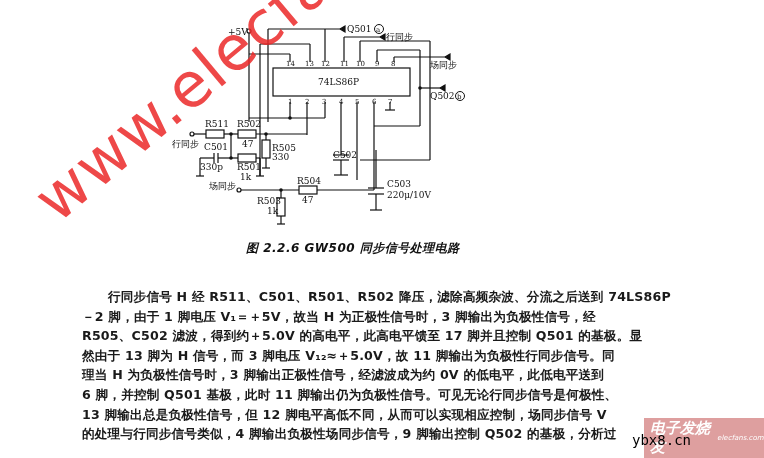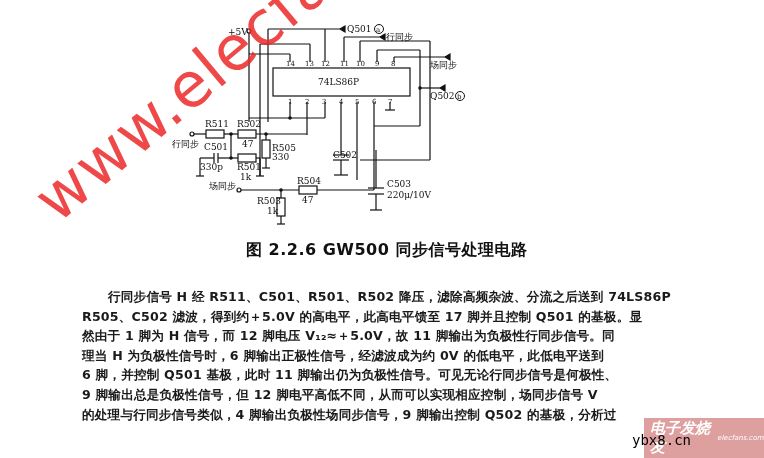--- a/index.html
+++ b/index.html
@@ -1,22 +1,22 @@
 <!DOCTYPE html>
 <html><head>
 <meta charset="utf-8">
 <style>
   html, body { margin:0; padding:0; }
   body { width:764px; height:458px; background:#ffffff; position:relative; overflow:hidden;
          font-family:"DejaVu Serif", serif; color:#111; }
   #schematic { position:absolute; left:0; top:0; width:764px; height:260px; }
   .lbl { font-family:"DejaVu Serif", serif; font-size:9px; fill:#111; }
   .lbl-s { font-family:"DejaVu Serif", serif; font-size:7px; fill:#111; }
-  .caption { position:absolute; left:246px; top:240px; font-size:16px; font-weight:bold;
-             font-family:"DejaVu Sans", sans-serif; letter-spacing:0.5px; white-space:nowrap; }
+  .caption { position:absolute; left:246px; top:240px; font-size:12px; font-weight:bold;
+             font-family:"DejaVu Sans", sans-serif; letter-spacing:0.5px; white-space:nowrap;font-style:italic; }
   .body-text { position:absolute; left:108px; top:287px; width:500px; }
   .line { font-size:12.6px; line-height:19.6px; white-space:nowrap; font-family:"DejaVu Sans", sans-serif; font-weight:bold; color:#1a1a1a; letter-spacing:0.2px; }
   .line.first { padding-left:0; }
   .line.rest { margin-left:-26px; }
   .watermark { position:absolute; left:20px; top:180px; font-family:"DejaVu Sans", sans-serif;
                font-size:62px; color:rgba(235,40,40,0.85); transform:rotate(-40deg);
                transform-origin:left top; white-space:nowrap; pointer-events:none; letter-spacing:1px; }
   .ybx { position:absolute; left:632px; top:412px; font-family:"DejaVu Sans Mono", monospace; font-size:14px; color:#000;margin-top:20px; }
   .logo { position:absolute; left:644px; top:418px; width:120px; height:40px; background:#d98f8f; opacity:0.85;
           display:flex; align-items:center; padding-left:6px; box-sizing:border-box; }
@@ -178,25 +178,26 @@
   <text class="lbl" x="257" y="204">R503</text>
   <text class="lbl" x="267" y="214">1k</text>
   <text class="lbl" x="387" y="187">C503</text>
   <text class="lbl" x="387" y="198">220μ/10V</text>
 </svg>
 
 <div class="caption">图 2.2.6   GW500 同步信号处理电路</div>
 
 <div class="body-text">
   <div class="line first">行同步信号 H 经 R511、C501、R501、R502 降压，滤除高频杂波、分流之后送到 74LS86P</div>
+  <div class="line rest">－2 脚，由于 1 脚电压 V₁＝＋5V，故当 H 为正极性信号时，3 脚输出为负极性信号，经</div>
   <div class="line rest">R505、C502 滤波，得到约＋5.0V 的高电平，此高电平馈至 17 脚并且控制 Q501 的基极。显</div>
-  <div class="line rest">然由于 1 脚为 H 信号，而 12 脚电压 V₁₂≈＋5.0V，故 11 脚输出为负极性行同步信号。同</div>
-  <div class="line rest">理当 H 为负极性信号时，6 脚输出正极性信号，经滤波成为约 0V 的低电平，此低电平送到</div>
+  <div class="line rest">然由于 13 脚为 H 信号，而 3 脚电压 V₁₂≈＋5.0V，故 11 脚输出为负极性行同步信号。同</div>
+  <div class="line rest">理当 H 为负极性信号时，3 脚输出正极性信号，经滤波成为约 0V 的低电平，此低电平送到</div>
   <div class="line rest">6 脚，并控制 Q501 基极，此时 11 脚输出仍为负极性信号。可见无论行同步信号是何极性、</div>
-  <div class="line rest">9 脚输出总是负极性信号，但 12 脚电平高低不同，从而可以实现相应控制，场同步信号 V</div>
+  <div class="line rest">13 脚输出总是负极性信号，但 12 脚电平高低不同，从而可以实现相应控制，场同步信号 V</div>
   <div class="line rest">的处理与行同步信号类似，4 脚输出负极性场同步信号，9 脚输出控制 Q502 的基极，分析过</div>
 </div>
 
 <div class="watermark">www.elecfans.com</div>
 
 <div class="logo">
   <span class="logo-cn">电子发烧友</span>
   <span class="logo-en">elecfans.com</span>
 </div>
 <div class="ybx">ybx8.cn</div>

